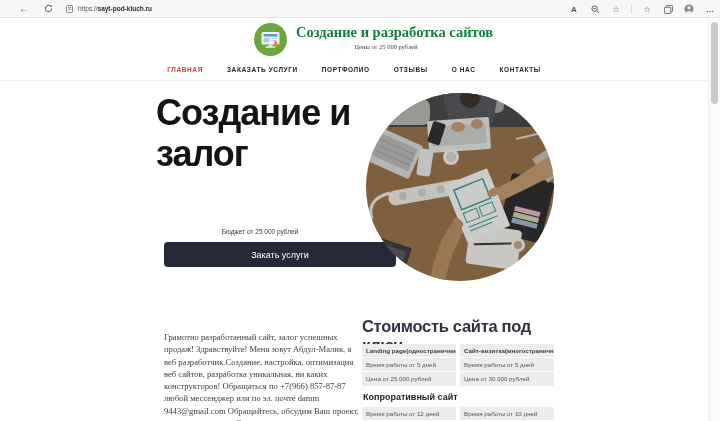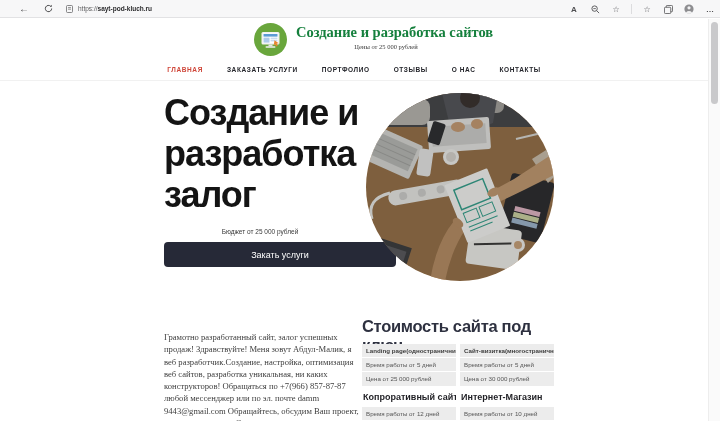--- a/index.html
+++ b/index.html
@@ -41,21 +41,21 @@
 
   
   .nav { position:absolute; top:58px; left:0; width:708px; height:23px;
          display:flex; align-items:center; justify-content:center; gap:24px;
          background:#fff; border-bottom:1px solid #f1f1f1; }
   .nav-item { font-size:6.5px; font-weight:bold; letter-spacing:0.6px; color:#23242a;
          cursor:pointer; white-space:nowrap; }
   .nav-item.active { color:#cf4639; }
 
   
-  .hero-title { position:absolute; left:164px; top:92px; width:200px;
+  .hero-title { position:absolute; left:156px; top:92px; width:200px;
          font-size:36px; line-height:41px; font-weight:bold; color:#141414; letter-spacing:-1px; }
   .hero-budget { position:absolute; left:164px; top:228px; width:192px; text-align:center;
          font-size:6.5px; color:#3a3a3a; }
   .cta { position:absolute; left:164px; top:242px; width:232px; height:25px;
          background:#262937; color:#fff; font-size:9px; border:none; border-radius:4px;
          display:flex; align-items:center; justify-content:center; cursor:pointer; }
   .hero-photo { position:absolute; left:366px; top:93px; width:188px; height:188px; }
 
   
   .about { position:absolute; left:164px; top:331px; width:196px;
@@ -158,21 +158,20 @@
     <span class="nav-item active">ГЛАВНАЯ</span>
     <span class="nav-item">ЗАКАЗАТЬ УСЛУГИ</span>
     <span class="nav-item">ПОРТФОЛИО</span>
     <span class="nav-item">ОТЗЫВЫ</span>
     <span class="nav-item">О НАС</span>
     <span class="nav-item">КОНТАКТЫ</span>
   </div>
 
   <div class="hero-title">
     <div>Создание и</div>
-    <div>разработка</div>
     <div>залог</div>
   </div>
   <div class="hero-budget">Бюджет от 25 000 рублей</div>
   <button class="cta">Закать услуги</button>
 
   <div class="hero-photo">
     <svg width="188" height="188" viewBox="0 0 188 188">
       <defs>
           <clipPath id="circ">
             <circle cx="94" cy="94" r="94"></circle>
@@ -255,21 +254,20 @@
     <div class="prow">
       <div class="pcell">Время работы от 5 дней</div>
       <div class="pcell">Время работы от 5 дней</div>
     </div>
     <div class="prow tall">
       <div class="pcell">Цена от 25 000 рублей</div>
       <div class="pcell">Цена от 30 000 рублей</div>
     </div>
     <div class="prow group">
       <div class="pcell">Копроративный сайт</div>
-      <div class="pcell">Интернет-Магазин</div>
     </div>
     <div class="prow">
       <div class="pcell">Время работы от 12 дней</div>
       <div class="pcell">Время работы от 10 дней</div>
     </div>
   </div>
 
 </div>
 
 </body></html>

